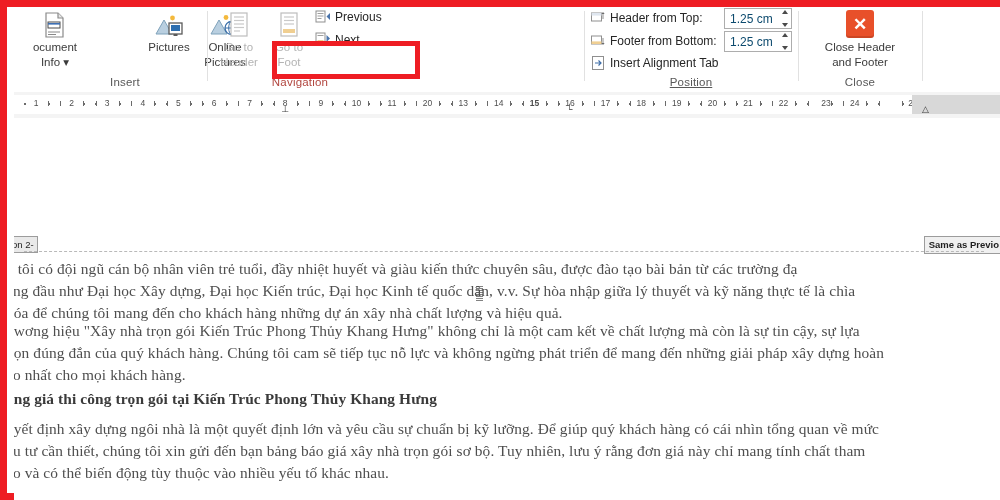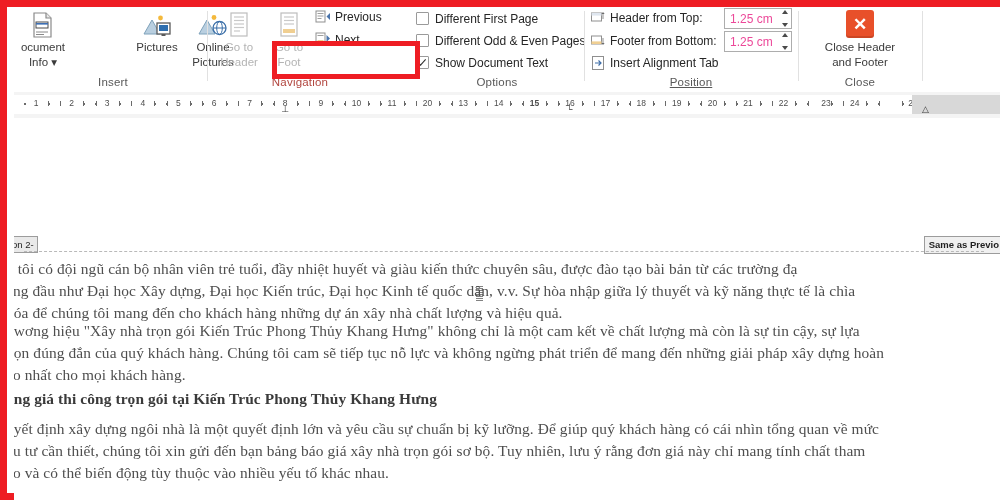--- a/index.html
+++ b/index.html
@@ -58,21 +58,21 @@
   }
   .cbrow .lbl{font-size:12px;color:#262626;margin-left:6px;white-space:nowrap;}
 
   
   .spinrow{position:absolute;height:20px;display:flex;align-items:center;justify-content:center;}
   .spinrow .lbl{font-size:12px;color:#262626;margin-left:4px;white-space:nowrap;}
   .spinbox{
     position:absolute;width:66px;height:19px;border:1px solid #adadad;background:#fff;
     display:flex;align-items:center;
   }
-  .spinbox .val{font-size:12px;color:#ec4899;padding-left:5px;}
+  .spinbox .val{font-size:12px;color:#0c4a6e;padding-left:5px;}
   .spinarrows{
     position:absolute;right:1px;top:1px;width:11px;height:17px;
     display:flex;flex-direction:column;justify-content:space-between;align-items:center;
   }
   .ar{width:0;height:0;border-left:3px solid transparent;border-right:3px solid transparent;}
   .ar.up{border-bottom:4px solid #4a4a4a;}
   .ar.dn{border-top:4px solid #4a4a4a;}
 
   
   .xbadge{
@@ -146,21 +146,21 @@
   .para.b{font-weight:bold;color:#3a3a3a;}
 </style>
 </head>
 <body>
 
 <div id="frame">
   <div id="inner">
 
     <div id="ribbon">
 
-      <div class="grp" style="left:4px;width:190px;">
+      <div class="grp" style="left:16px;width:190px;">
 
         <div class="bigbtn" style="left:-4px;">
           <div class="bigicon">
             <svg width="26" height="28" viewBox="0 0 26 28">
               <path d="M4 2 h12 l5 5 v19 h-17 z" fill="#ffffff" stroke="#8a8a8a" stroke-width="1.2"></path>
               <path d="M16 2 v5 h5" fill="#e8e8e8" stroke="#8a8a8a" stroke-width="1.2"></path>
               <rect x="6" y="11" width="12" height="6" fill="#ffffff" stroke="#4a4a4a" stroke-width="1"></rect>
               <rect x="6" y="12" width="12" height="1.6" fill="#3d6fb4"></rect>
               <line x1="6" y1="21" x2="18" y2="21" stroke="#8a8a8a" stroke-width="1"></line>
               <line x1="6" y1="23.5" x2="14" y2="23.5" stroke="#8a8a8a" stroke-width="1"></line>
@@ -259,35 +259,20 @@
         </div>
 
         <div class="smbtn" style="left:105px;top:45px;">
           <span class="smico"></span>
           <span class="lbl" style="opacity:0;">Link to Previous</span>
         </div>
 
         <div class="grp-label" style="left:20px;width:140px;color:#b2463f;">Navigation</div>
       </div>
 
-      <div class="grp" style="left:398px;width:170px;">
-        <div class="cbrow" style="left:4px;top:3px;">
-          <span class="cbox"></span>
-          <span class="lbl">Different First Page</span>
-        </div>
-        <div class="cbrow" style="left:4px;top:25px;">
-          <span class="cbox"></span>
-          <span class="lbl">Different Odd &amp; Even Pages</span>
-        </div>
-        <div class="cbrow" style="left:4px;top:47px;">
-          <span class="cbox on"></span>
-          <span class="lbl">Show Document Text</span>
-        </div>
-        <div class="grp-label" style="left:0px;width:170px;">Options</div>
-      </div>
       <div class="grp-sep" style="left:570px;"></div>
 
       <div class="grp" style="left:572px;width:210px;">
         <div class="spinrow" style="left:4px;top:1px;">
           <span class="smico">
             <svg width="16" height="16" viewBox="0 0 16 16">
               <rect x="1.5" y="3" width="10" height="8" fill="#ffffff" stroke="#8f8f8f" stroke-width="1"></rect>
               <rect x="1.5" y="3" width="10" height="2.6" fill="#dfe6ef"></rect>
               <line x1="13" y1="3" x2="13" y2="9" stroke="#8f8f8f" stroke-width="1"></line>
               <path d="M13 2 l-1.6 2 h3.2 z" fill="#6a6a6a"></path>

